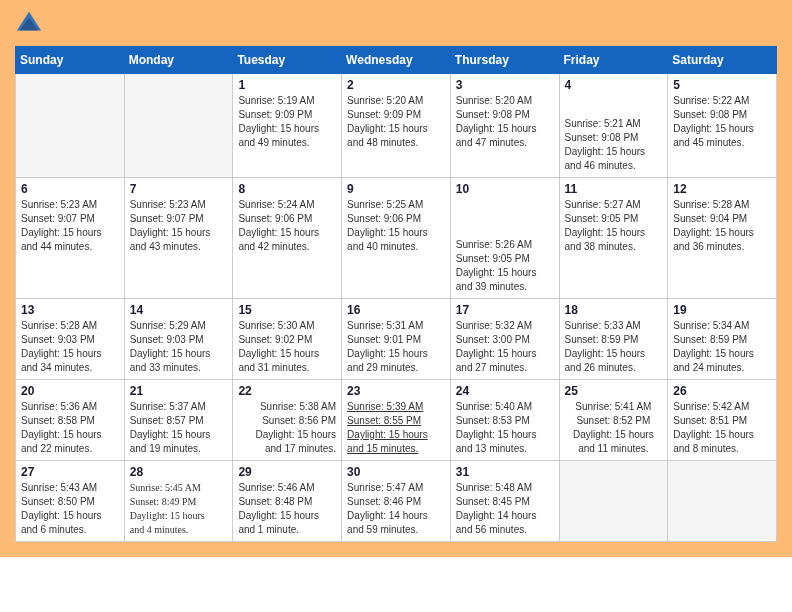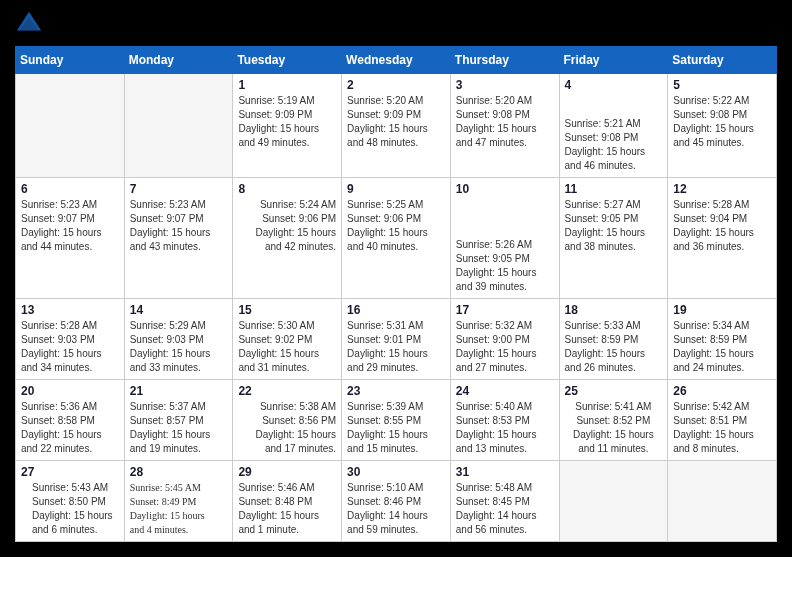--- a/index.html
+++ b/index.html
@@ -5,21 +5,21 @@
     * { box-sizing: border-box; margin: 0; padding: 0; }
     body {
       font-family: Arial, sans-serif;
       background: #fff;
       width: 792px;
       min-height: 612px;
       padding: 0;
     }
     .page {
       width: 792px;
-      background: #000000;
+      background: #fdba74;
       padding: 10px 15px 15px 15px;
     }
     .header {
       display: flex;
       justify-content: space-between;
       align-items: flex-start;
       margin-bottom: 8px;
     }
     .logo {
       display: flex;
@@ -179,21 +179,21 @@
           </td>
           <td>
             <div class="day-number">7</div>
             <div class="day-info" style="white-space: pre-line;">Sunrise: 5:23 AM
 Sunset: 9:07 PM
 Daylight: 15 hours
 and 43 minutes.</div>
           </td>
           <td>
             <div class="day-number">8</div>
-            <div class="day-info" style="white-space: pre-line; text-align: right;">Sunrise: 5:24 AM
+            <div class="day-info" style="white-space: pre-line;">Sunrise: 5:24 AM
 Sunset: 9:06 PM
 Daylight: 15 hours
 and 42 minutes.</div>
           </td>
           <td>
             <div class="day-number">9</div>
             <div class="day-info" style="white-space: pre-line;">Sunrise: 5:25 AM
 Sunset: 9:06 PM
 Daylight: 15 hours
 and 40 minutes.</div>
@@ -245,21 +245,21 @@
           <td>
             <div class="day-number">16</div>
             <div class="day-info" style="white-space: pre-line;">Sunrise: 5:31 AM
 Sunset: 9:01 PM
 Daylight: 15 hours
 and 29 minutes.</div>
           </td>
           <td>
             <div class="day-number">17</div>
             <div class="day-info" style="white-space: pre-line;">Sunrise: 5:32 AM
-Sunset: 9:00 PM
+Sunset: 3:00 PM
 Daylight: 15 hours
 and 27 minutes.</div>
           </td>
           <td>
             <div class="day-number">18</div>
             <div class="day-info" style="white-space: pre-line;">Sunrise: 5:33 AM
 Sunset: 8:59 PM
 Daylight: 15 hours
 and 26 minutes.</div>
           </td>
@@ -288,21 +288,21 @@
           </td>
           <td>
             <div class="day-number">22</div>
             <div class="day-info" style="white-space: pre-line; text-align: right;">Sunrise: 5:38 AM
 Sunset: 8:56 PM
 Daylight: 15 hours
 and 17 minutes.</div>
           </td>
           <td>
             <div class="day-number">23</div>
-            <div class="day-info" style="white-space: pre-line;">Sunrise: 5:39 AM
+            <div class="day-info" style="white-space: pre-line; text-decoration: underline;">Sunrise: 5:39 AM
 Sunset: 8:55 PM
 Daylight: 15 hours
 and 15 minutes.</div>
           </td>
           <td>
             <div class="day-number">24</div>
             <div class="day-info" style="white-space: pre-line;">Sunrise: 5:40 AM
 Sunset: 8:53 PM
 Daylight: 15 hours
 and 13 minutes.</div>
@@ -318,42 +318,42 @@
             <div class="day-number">26</div>
             <div class="day-info" style="white-space: pre-line;">Sunrise: 5:42 AM
 Sunset: 8:51 PM
 Daylight: 15 hours
 and 8 minutes.</div>
           </td>
         </tr>
         <tr class="week-row">
           <td>
             <div class="day-number">27</div>
-            <div class="day-info" style="white-space: pre-line; margin-left: 11px;">Sunrise: 5:43 AM
+            <div class="day-info" style="white-space: pre-line;">Sunrise: 5:43 AM
 Sunset: 8:50 PM
 Daylight: 15 hours
 and 6 minutes.</div>
           </td>
           <td>
             <div class="day-number">28</div>
             <div class="day-info" style="white-space: pre-line; font-family: Liberation Serif, serif;">Sunrise: 5:45 AM
 Sunset: 8:49 PM
 Daylight: 15 hours
 and 4 minutes.</div>
           </td>
           <td>
             <div class="day-number">29</div>
             <div class="day-info" style="white-space: pre-line;">Sunrise: 5:46 AM
 Sunset: 8:48 PM
 Daylight: 15 hours
 and 1 minute.</div>
           </td>
           <td>
             <div class="day-number">30</div>
-            <div class="day-info" style="white-space: pre-line;">Sunrise: 5:10 AM
+            <div class="day-info" style="white-space: pre-line;">Sunrise: 5:47 AM
 Sunset: 8:46 PM
 Daylight: 14 hours
 and 59 minutes.</div>
           </td>
           <td>
             <div class="day-number">31</div>
             <div class="day-info" style="white-space: pre-line;">Sunrise: 5:48 AM
 Sunset: 8:45 PM
 Daylight: 14 hours
 and 56 minutes.</div>

